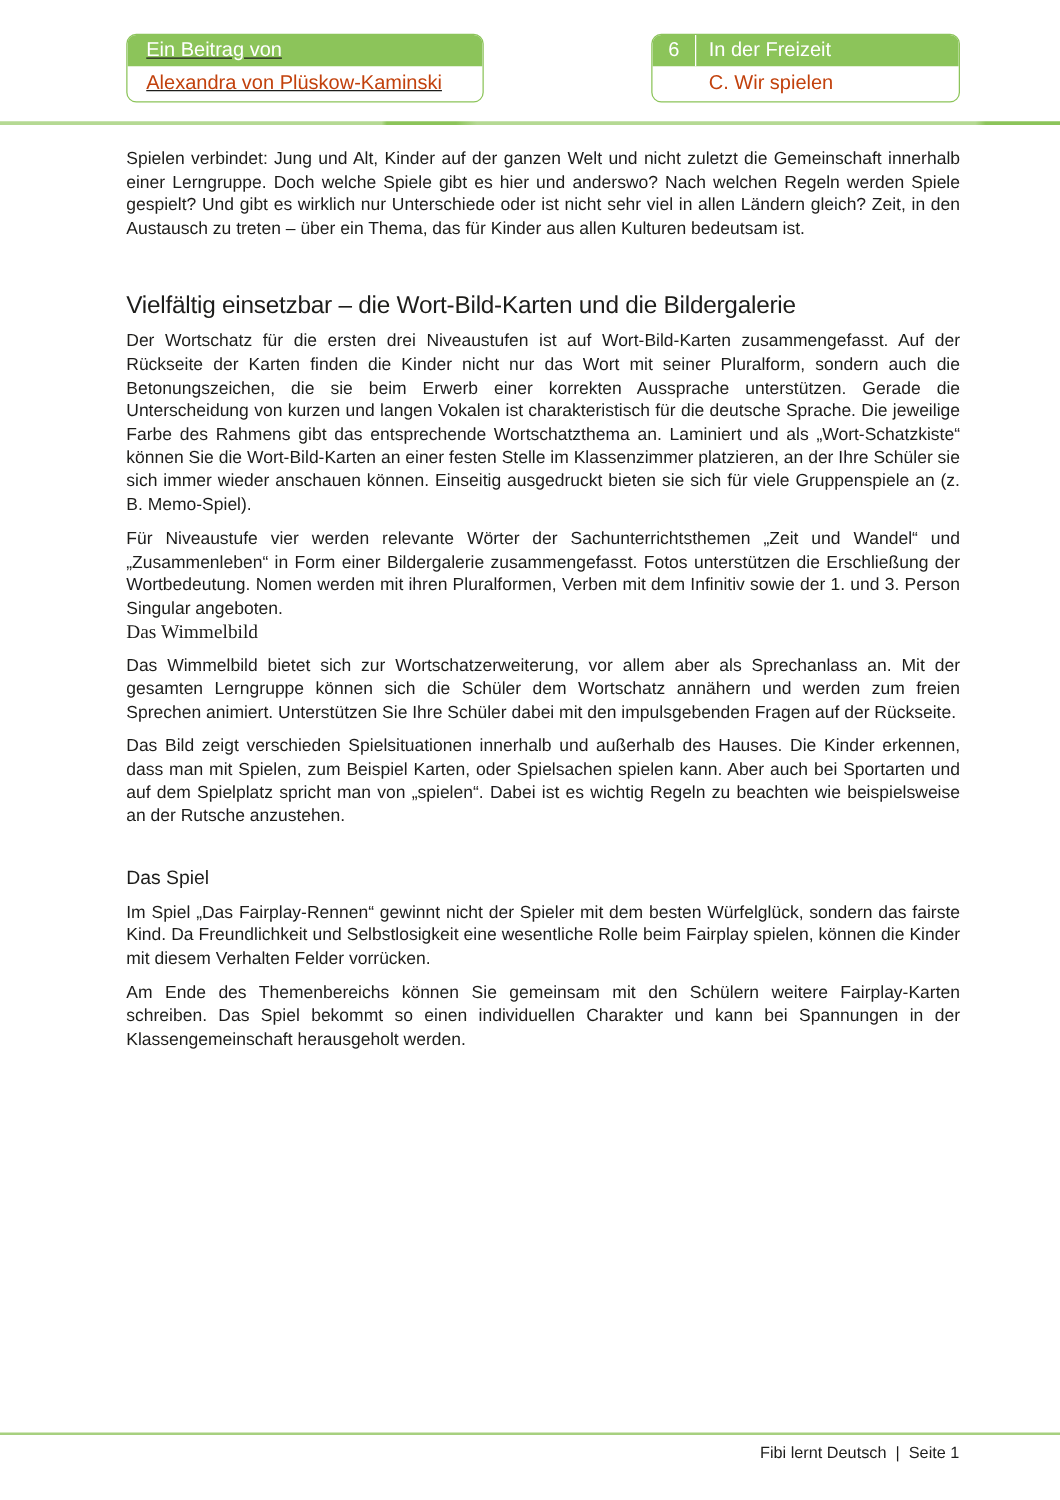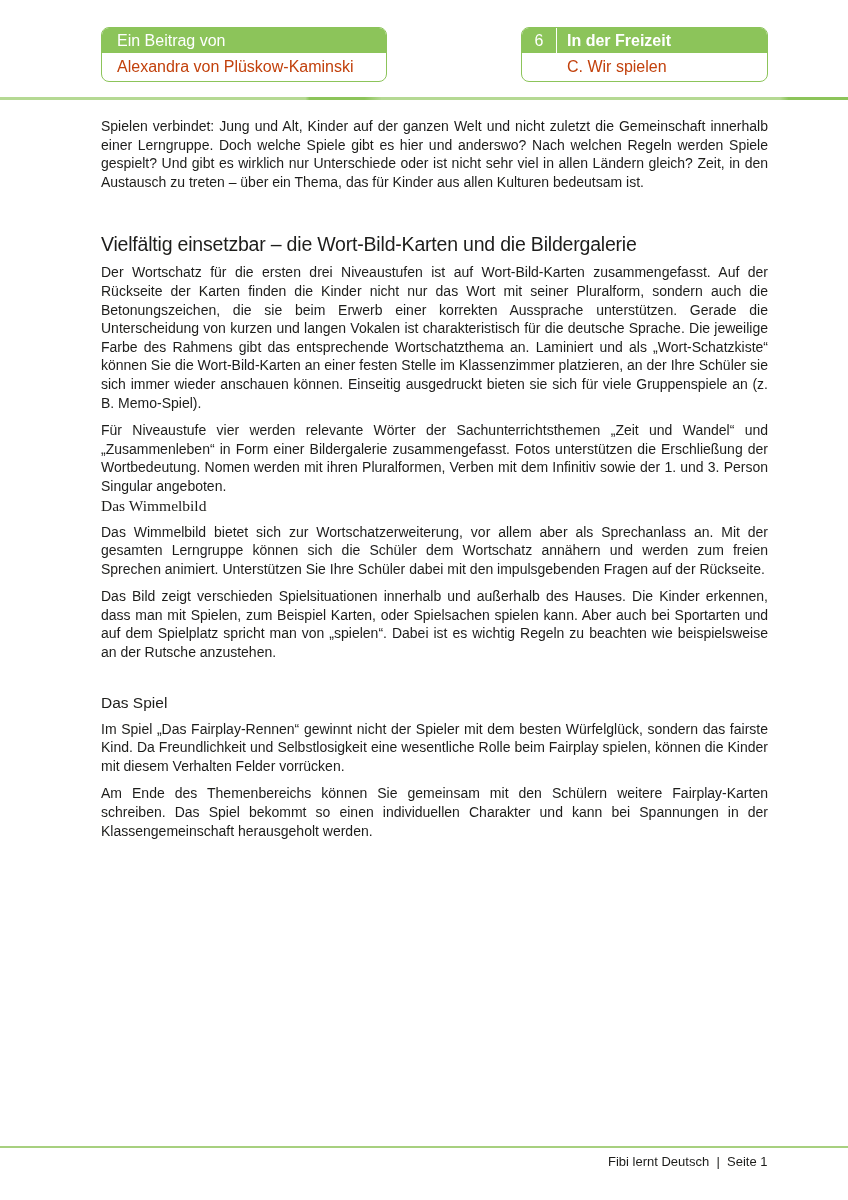--- a/index.html
+++ b/index.html
@@ -13,27 +13,27 @@
       border: 1.5px solid #8cc45a; border-radius: 8px;
       box-sizing: border-box; overflow: hidden; background: #fff;
     }
     .hbox .top {
       height: 25px; background: #8cc45a; color: #ffffff;
       font-size: 16px; line-height: 25px; display: flex;
     }
     .hbox .bottom {
       height: 28px; font-size: 16px; line-height: 28px; color: #c2410c;
     }
-    #box-left { left: 101px; width: 286px; }
+    #box-left { left: 101px; width: 286px; text-decoration: underline; }
     #box-left .top span, #box-left .bottom span { padding-left: 15px; }
     #box-right { left: 521px; width: 247px; }
     #box-right .num {
       width: 34px; text-align: center; border-right: 1.5px solid #ffffff;
     }
-    #box-right .chap { padding-left: 10px; font-weight: bold; }
+    #box-right .chap { padding-left: 10px; }
     #box-right .bottom span { padding-left: 45px; }
 
     .rule-top {
       position: absolute; top: 97px; left: 0; width: 848px; height: 3px;
       background: linear-gradient(to right, #b5d993 0%, #b5d993 36%, #8cc45a 36.5%, #8cc45a 43%, #b5d993 45%, #b5d993 92%, #8cc45a 93%, #8cc45a 100%);
     }
     .rule-bottom {
       position: absolute; top: 1146px; left: 0; width: 848px; height: 2px;
       background: #a7d07f;
     }

